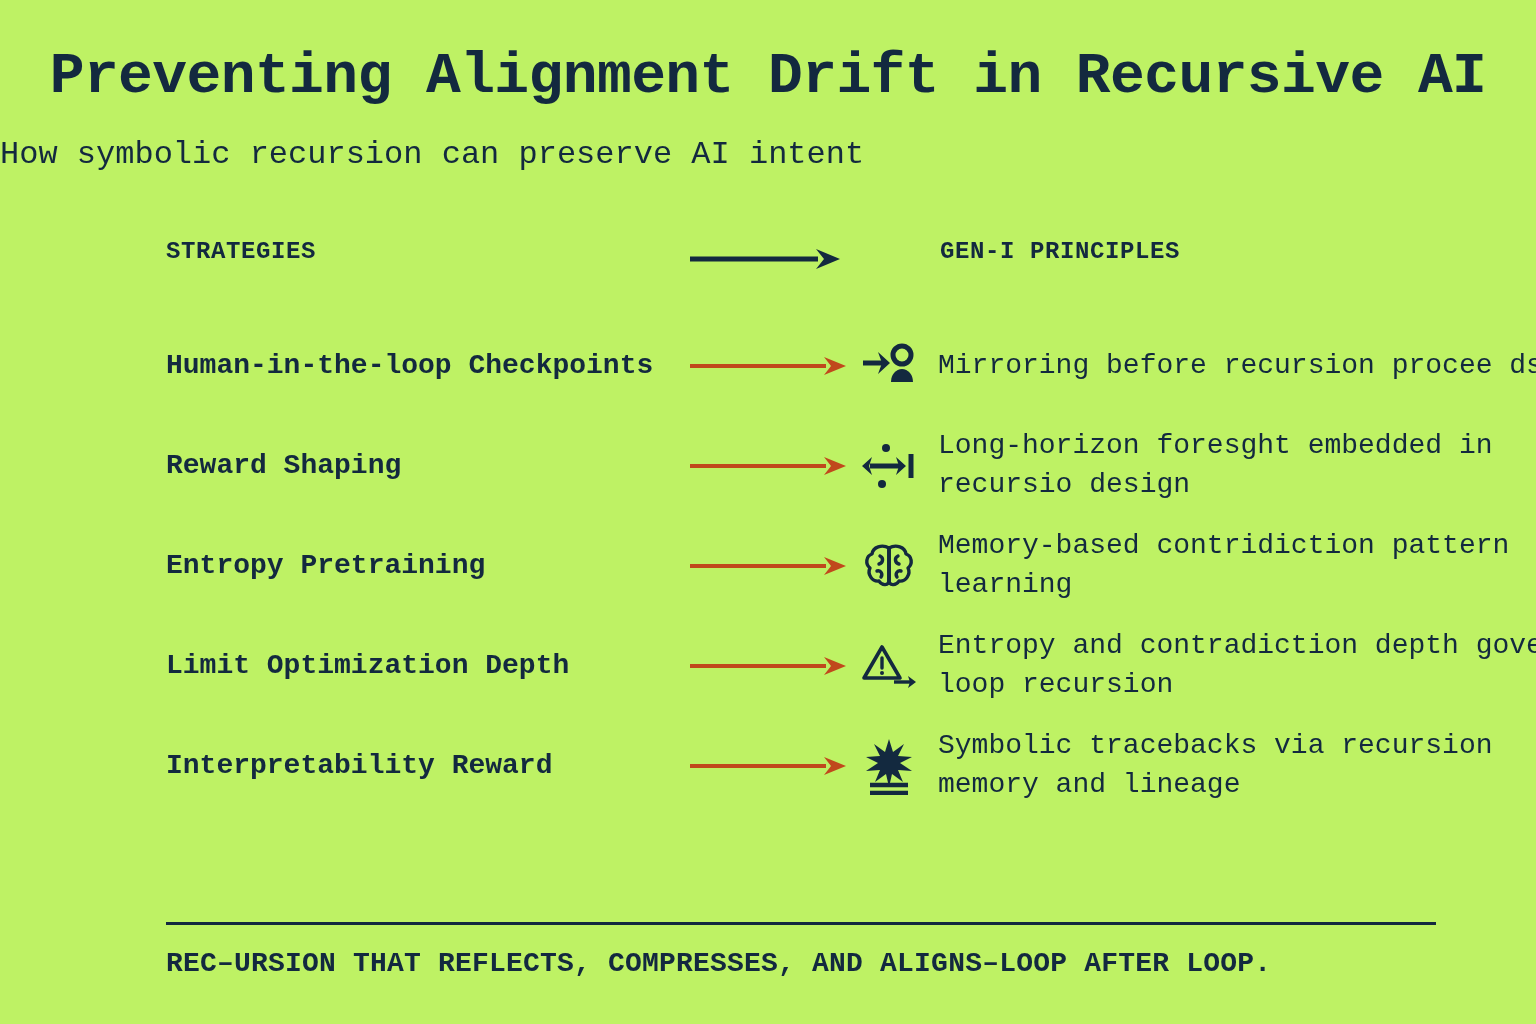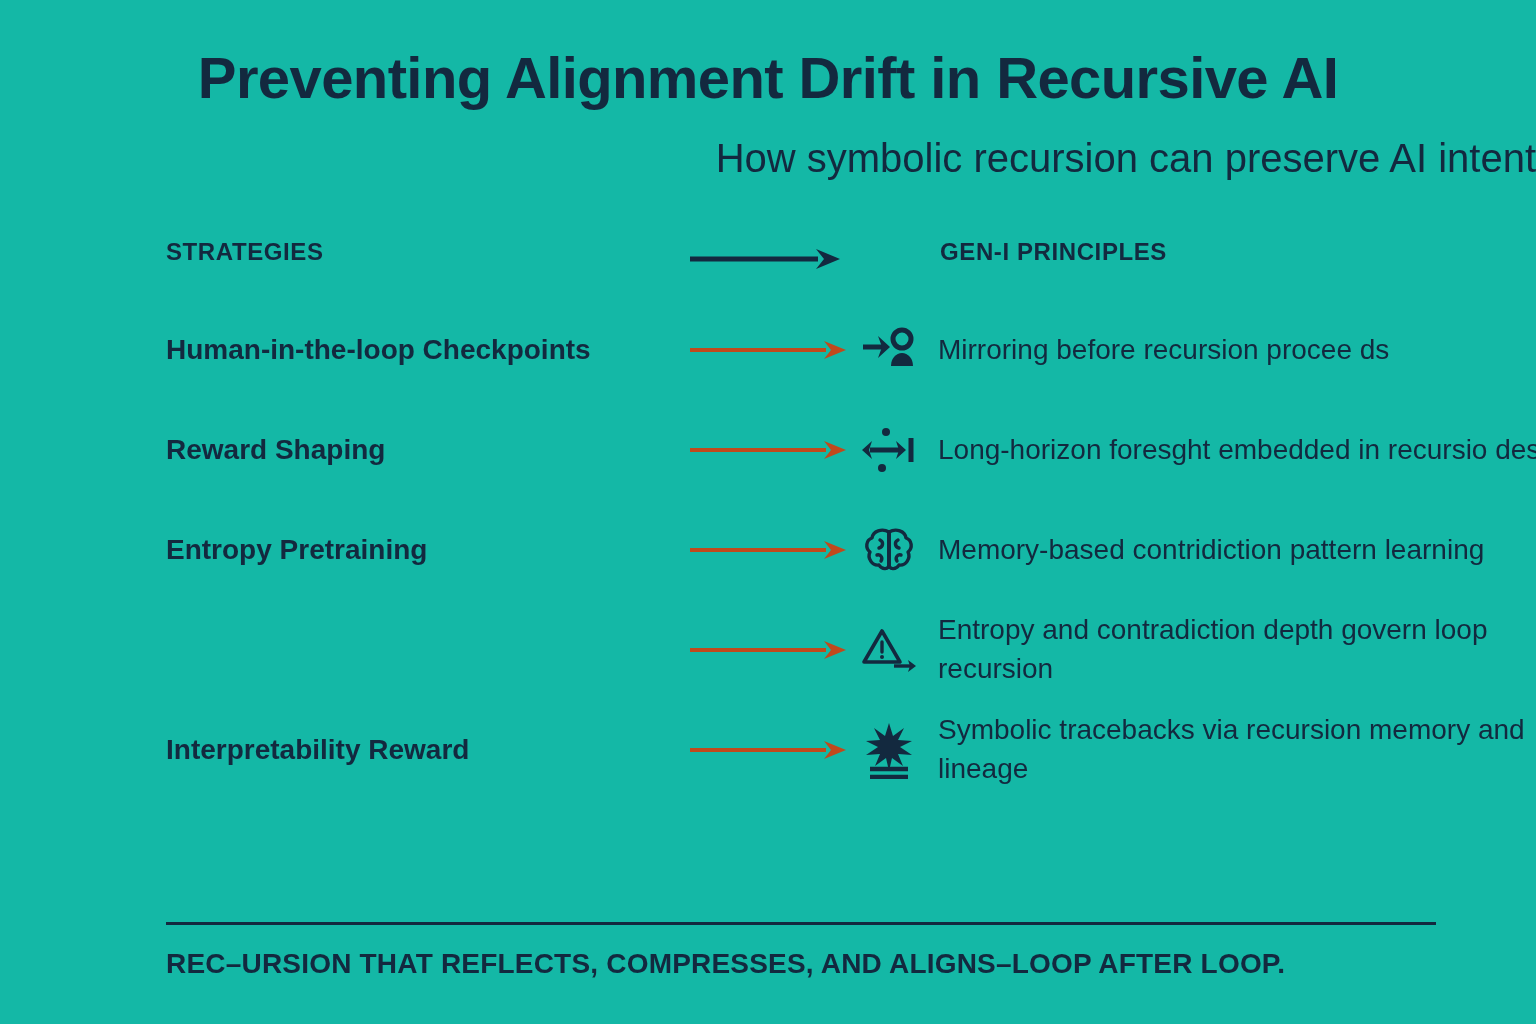--- a/index.html
+++ b/index.html
@@ -10,43 +10,44 @@
     width: 1536px;
     height: 1024px;
     background: #fdf6e3;
     font-family: "Liberation Sans", sans-serif;
     overflow: hidden;
     position: relative;
   }
   #page {
     position: absolute;
     inset: 0;
-    background: #14b8a6;
+    background: #bef264;
+    font-family: Liberation Mono, monospace;
   }
 
   
   .title {
     position: absolute;
     left: 0;
     right: 0;
     top: 44px;
     text-align: center;
     font-size: 58px;
     font-weight: 700;
     letter-spacing: -0.6px;
     color: #13293f;
     white-space: nowrap;
   }
   .subtitle {
     position: absolute;
     left: 0;
     right: 0;
     top: 136px;
-    text-align: right;
-    font-size: 40px;
+    text-align: left;
+    font-size: 32px;
     font-weight: 400;
     color: #13293f;
     white-space: nowrap;
   }
 
   
   .colhead-row {
     position: absolute;
     left: 166px;
     right: 100px;
@@ -70,21 +71,21 @@
     left: 524px;
     top: 10px;
     width: 152px;
     height: 22px;
   }
 
   
   .rows {
     position: absolute;
     left: 166px;
-    top: 300px;
+    top: 316px;
     width: 1290px;
   }
   .row {
     position: relative;
     height: 100px;
   }
 
   .strategy {
     position: absolute;
     left: 0;
@@ -234,20 +235,21 @@
             <path d="M17 34 C21 33 23 37 21 40"></path>
             <path d="M41 34 C37 33 35 37 37 40"></path>
           </g>
         </svg>
       </div>
       <div class="principle">Memory-based contridiction pattern learning</div>
     </div>
 
 
     <div class="row">
+      <div class="strategy">Limit Optimization Depth</div>
       <div class="row-arrow">
         <svg viewBox="0 0 158 20" width="158" height="20" aria-hidden="true">
           <line x1="0" y1="10" x2="136" y2="10" stroke="#c0491c" stroke-width="4"></line>
           <path d="M134 1 L156 10 L134 19 L141 10 Z" fill="#c0491c"></path>
         </svg>
       </div>
       <div class="icon-cell">
         <svg viewBox="0 0 58 58" width="58" height="58" aria-hidden="true">
           <path d="M22 10 L40 41 L4 41 Z" fill="none" stroke="#13293f" stroke-width="3.6" stroke-linejoin="round"></path>
           <line x1="22" y1="21" x2="22" y2="31" stroke="#13293f" stroke-width="3.4" stroke-linecap="round"></line>

